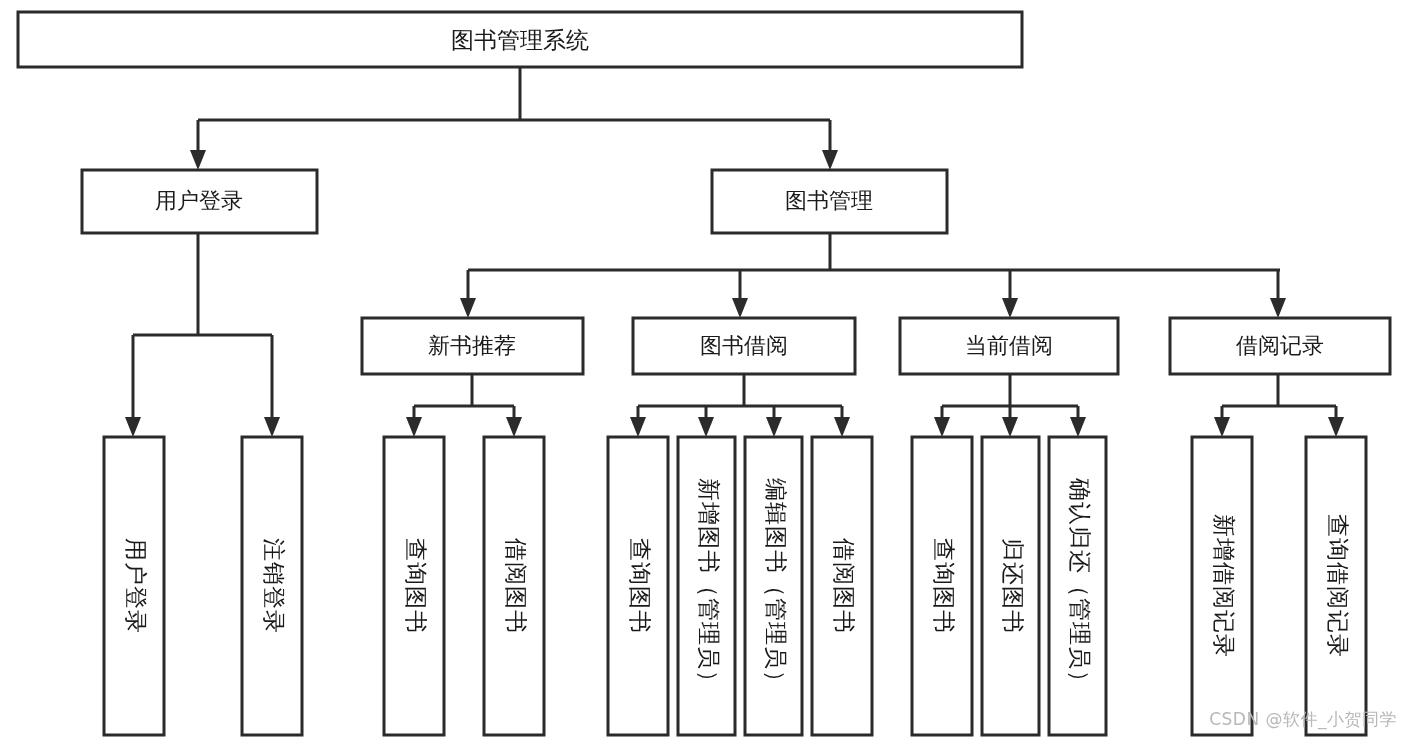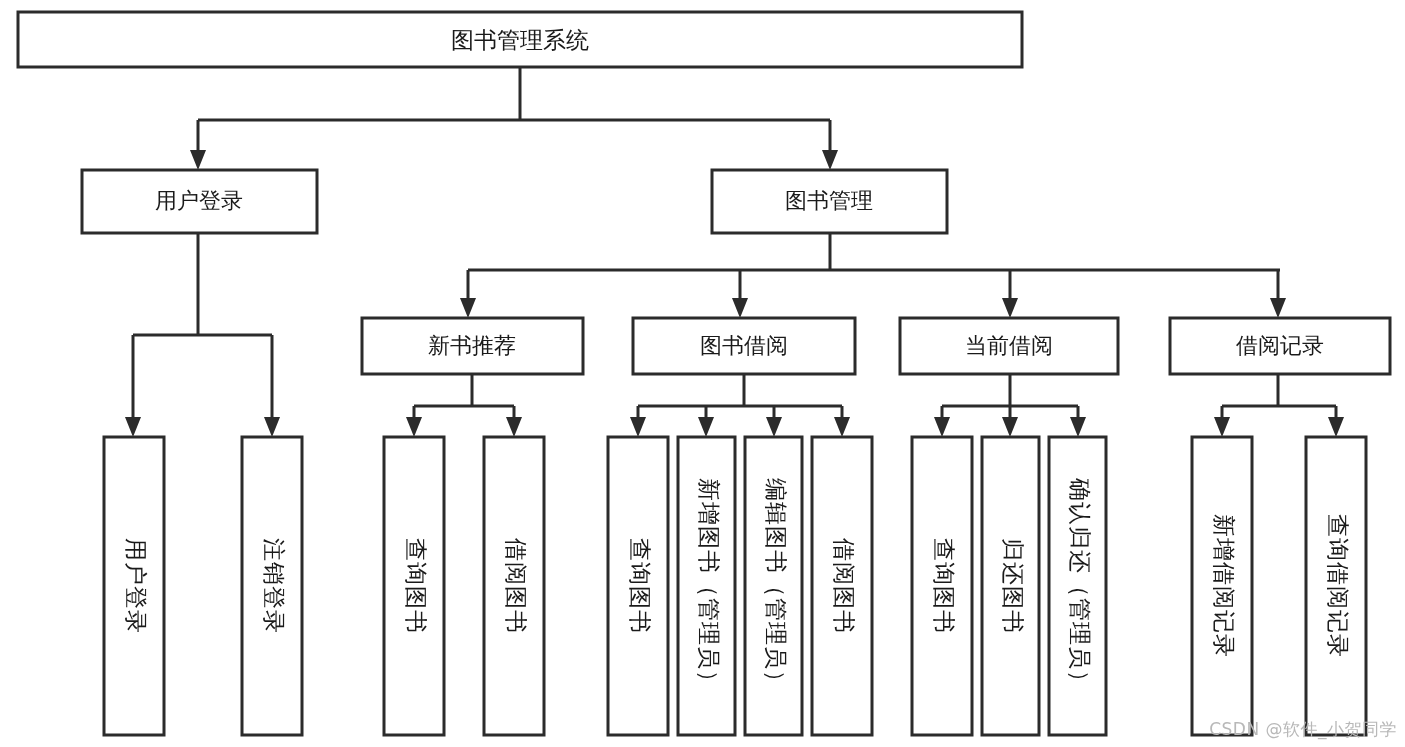--- a/index.html
+++ b/index.html
@@ -13,21 +13,21 @@
     font-family:"DejaVu Sans","Liberation Sans",sans-serif;
     fill:#1a1a1a;text-anchor:middle;dominant-baseline:middle;
   }
   .lvl0-label{font-size:23px;}
   .lvl1-label{font-size:22px;}
   .lvl2-label{font-size:22px;}
   .leaf-label{font-size:23px;letter-spacing:1px;}
   .connector{stroke:#2b2b2b;stroke-width:3;fill:none;}
   .arrow-head{fill:#2b2b2b;stroke:none;}
   .watermark{
-    position:absolute;right:8px;bottom:6px;
+    position:absolute;right:8px;bottom:16px;
     font-family:"DejaVu Sans","Liberation Sans",sans-serif;
     font-size:17px;color:#b8b8b8;white-space:nowrap;pointer-events:none;
     letter-spacing:0.5px;
   }
 </style>
 </head>
 <body>
 
 <svg id="diagram" viewBox="0 0 1405 747">
 

